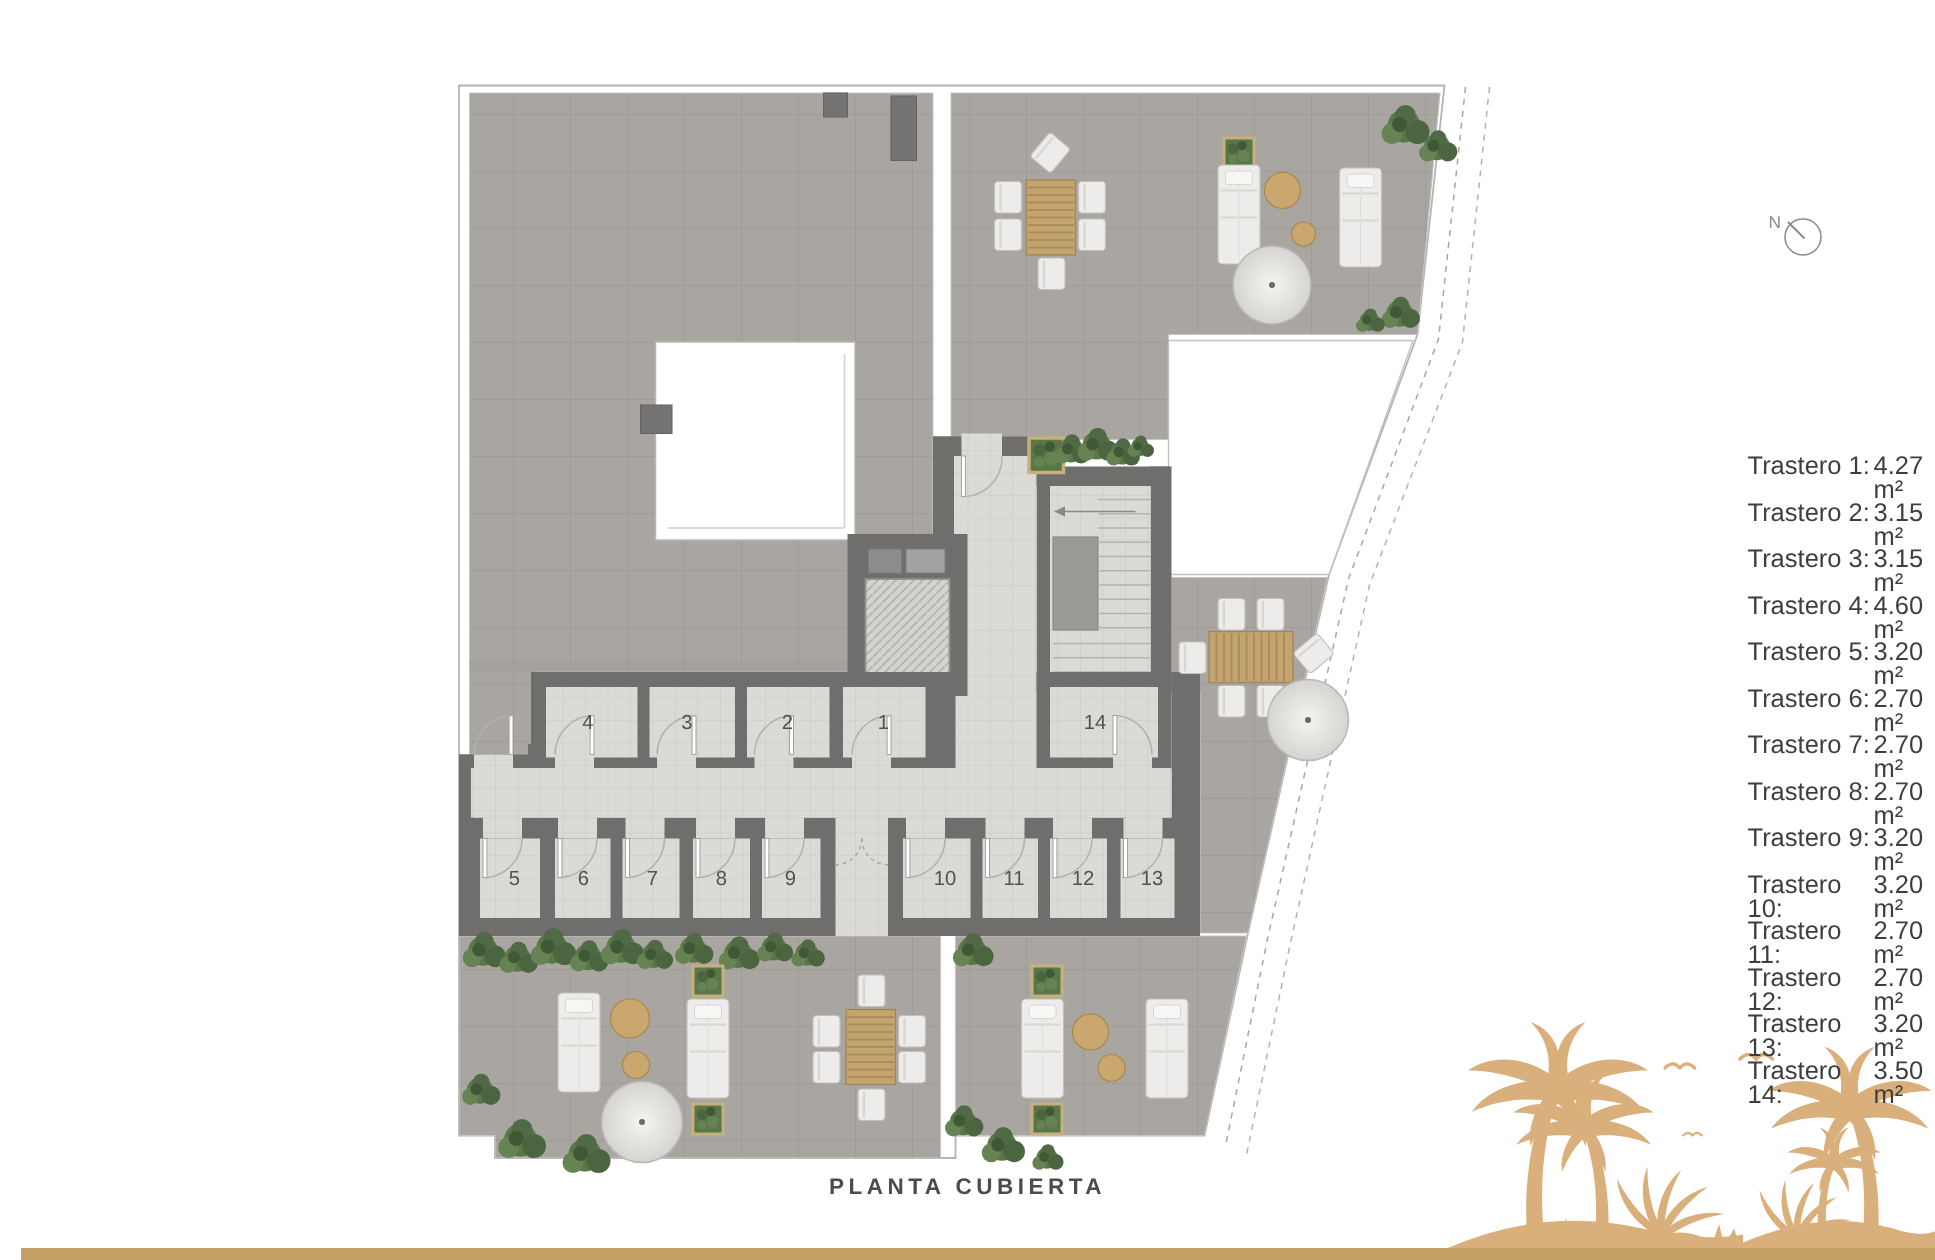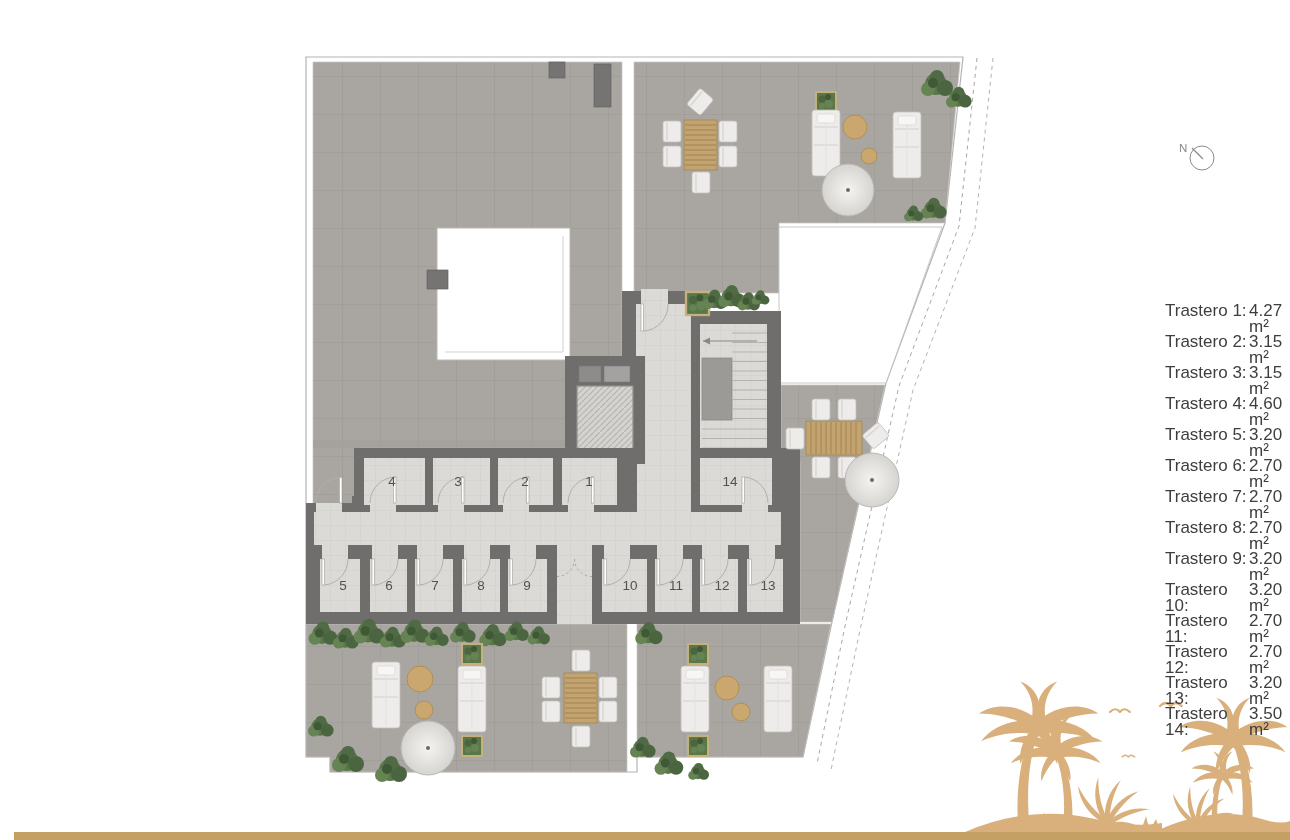--- a/index.html
+++ b/index.html
@@ -454,16 +454,17 @@
   <div class="legend-row">
         <span class="legend-label">Trastero 13:</span>
         <span class="legend-value">3.20 m²</span>
       </div>
   <div class="legend-row">
         <span class="legend-label">Trastero 14:</span>
         <span class="legend-value">3.50 m²</span>
       </div>
 </div>
 
+<div class="plan-title">PLANTA CUBIERTA</div>
 
 <div class="footer-bar"></div>
 
 </div>
 
 </body></html>

